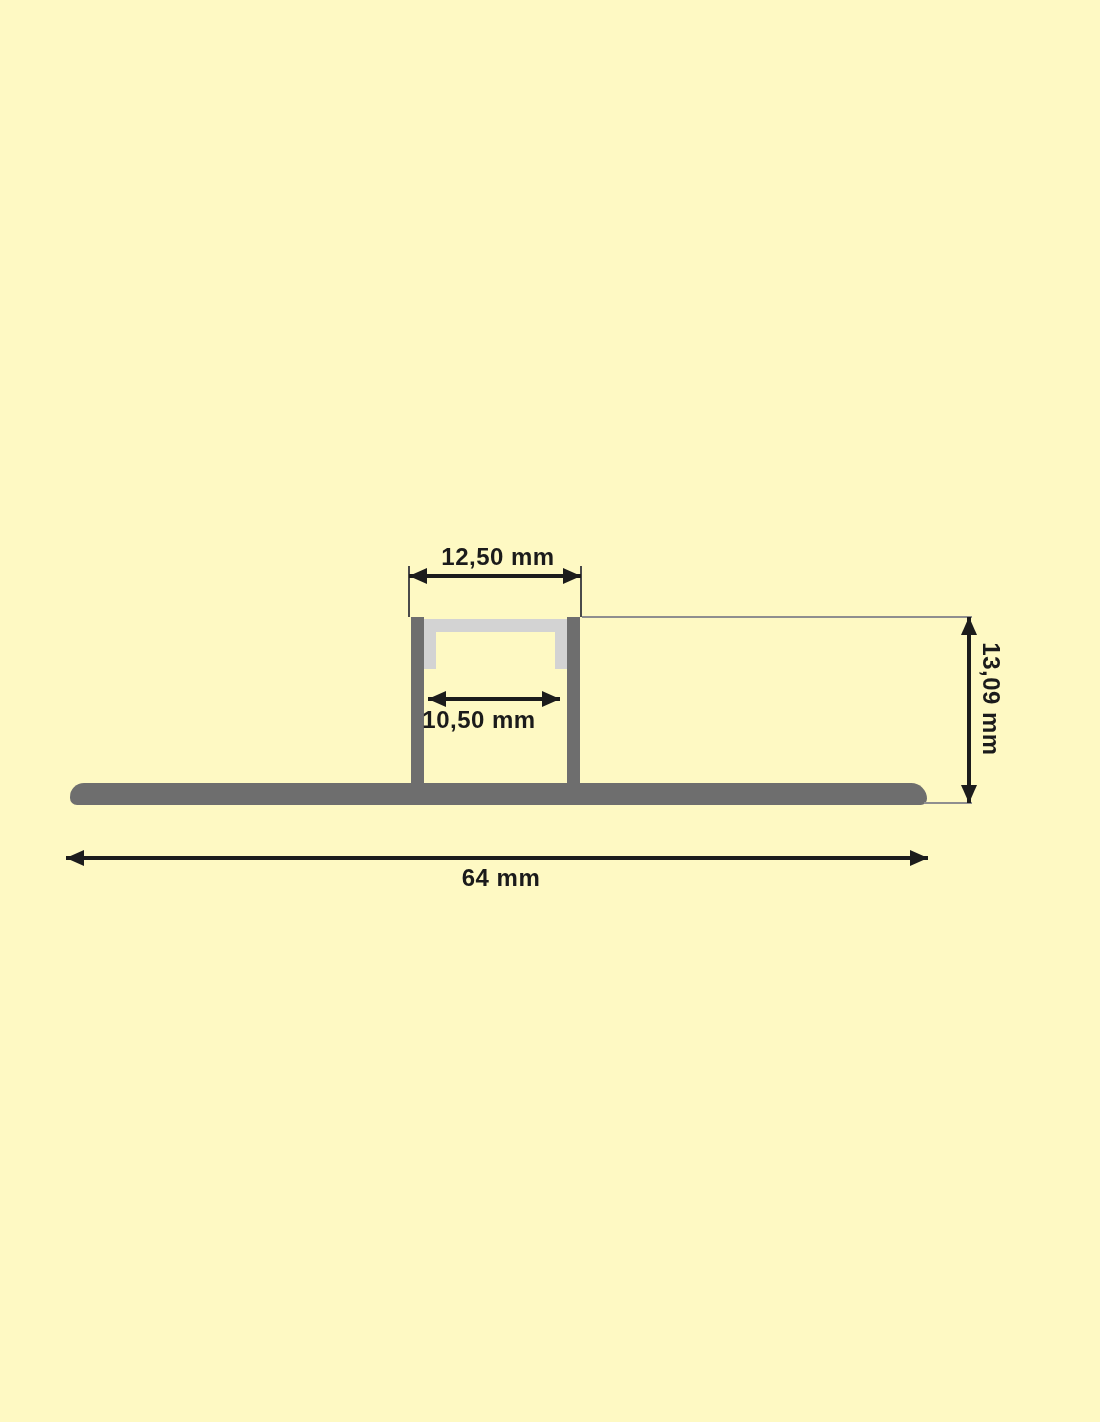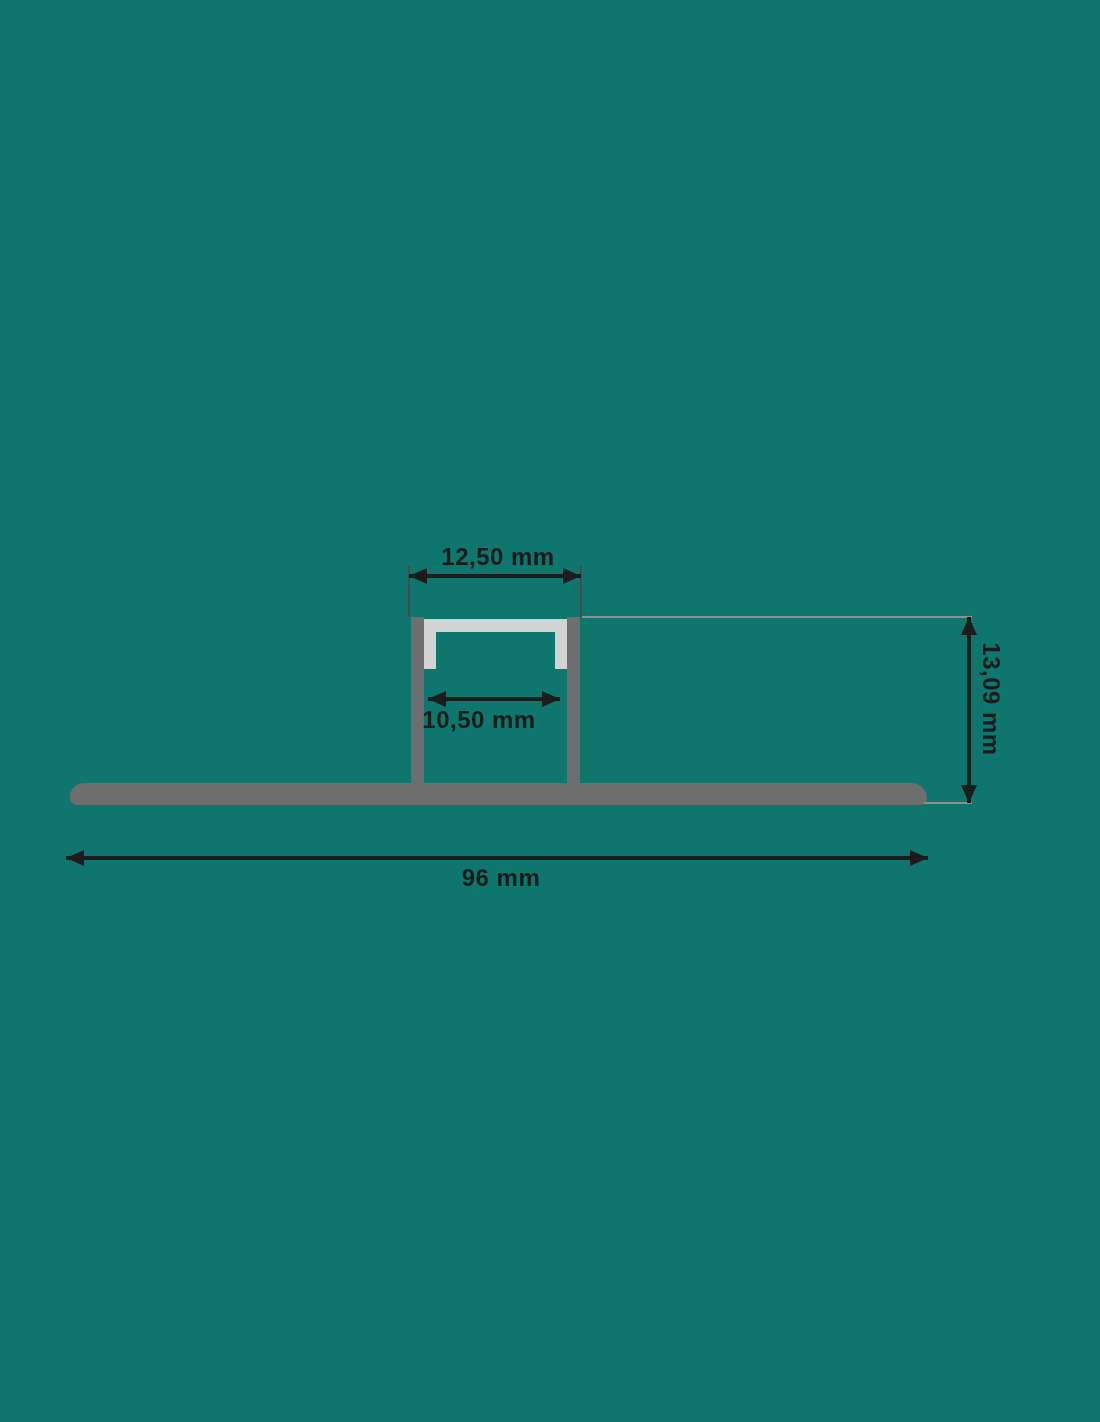--- a/index.html
+++ b/index.html
@@ -4,21 +4,21 @@
 <style>
   html, body {
     margin: 0;
     padding: 0;
     background: #ffffff;
   }
   .stage {
     position: relative;
     width: 1100px;
     height: 1422px;
-    background: #0f766e;
+    background: #fef9c3;
     overflow: hidden;
     font-family: "Liberation Sans", sans-serif;
   }
 
   
   .shape { position: absolute; }
   .base-flange {
     left: 70px; top: 783px; width: 857px; height: 22px;
     background: #6e6e6e;
     border-radius: 16px 18px 7px 8px;
@@ -122,15 +122,15 @@
   <div class="arrow-h dim-inner"></div>
   <div class="arrow-v"></div>
   <div class="arrow-h dim-bottom"></div>
 
   <div class="dim-label label-top">12,50 mm</div>
 
   <div class="dim-label label-inner">10,50 mm</div>
 
   <div class="dim-label label-right">13,09 mm</div>
 
-  <div class="dim-label label-bottom">96 mm</div>
+  <div class="dim-label label-bottom">64 mm</div>
 
 </div>
 
 </body></html>

